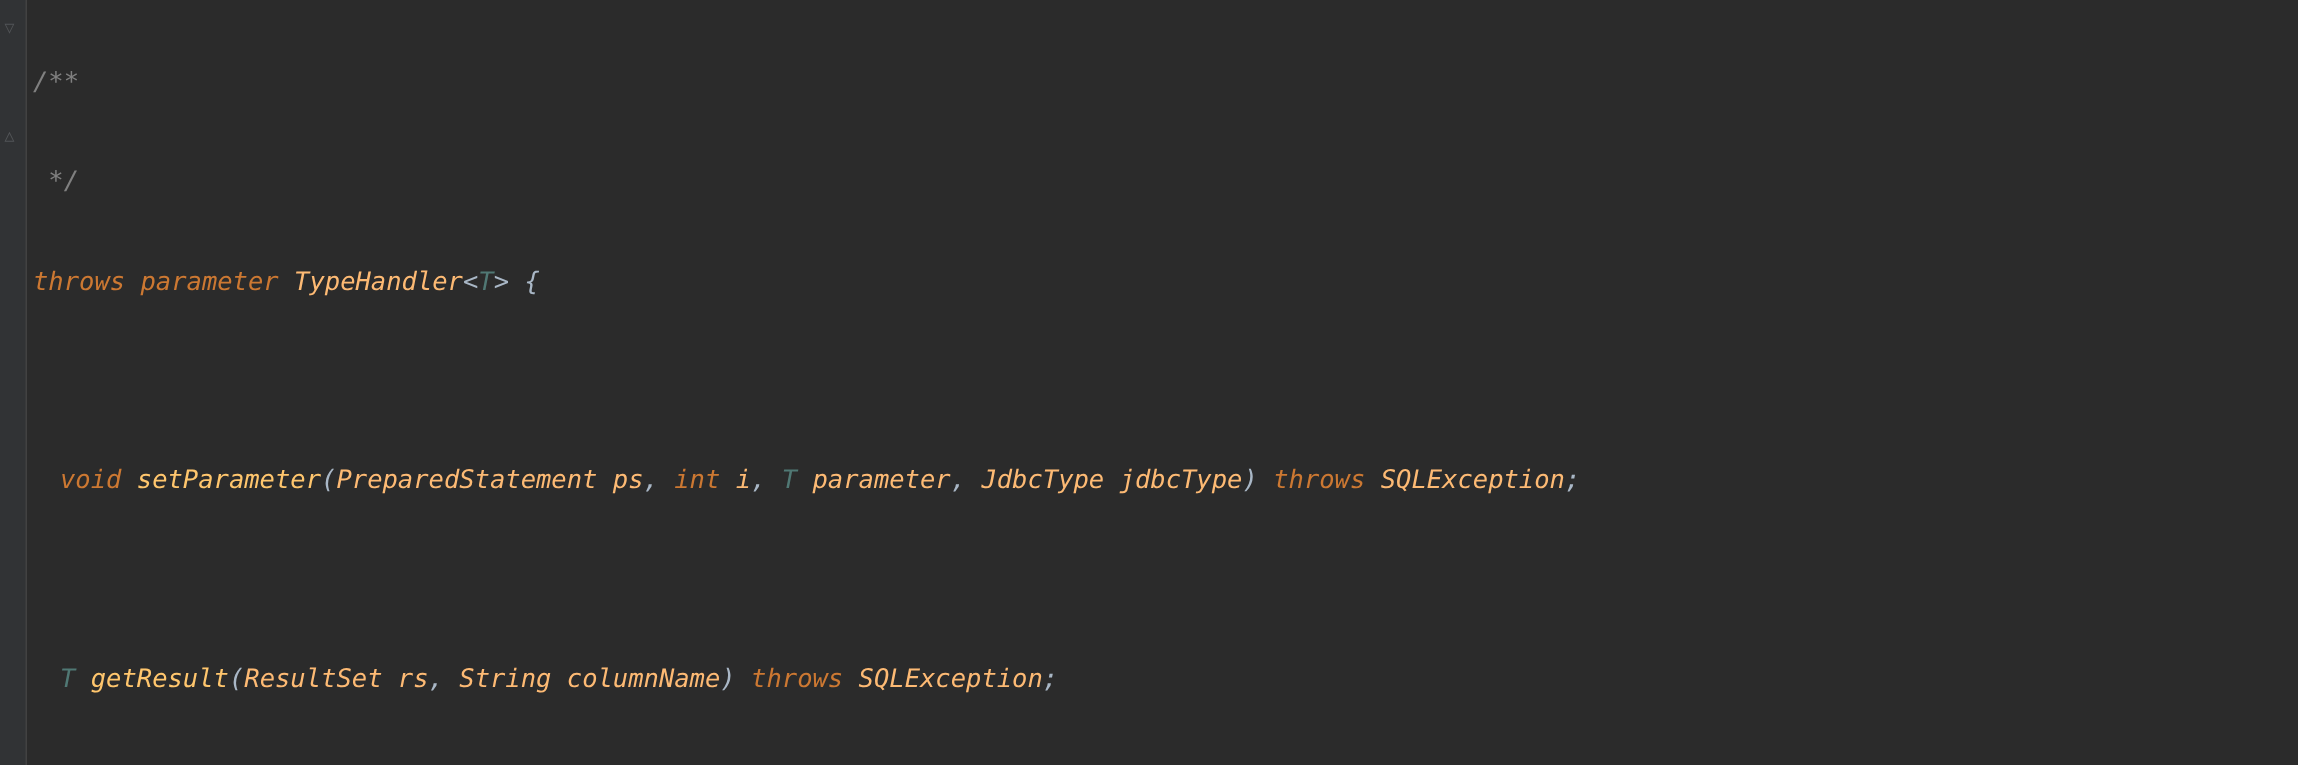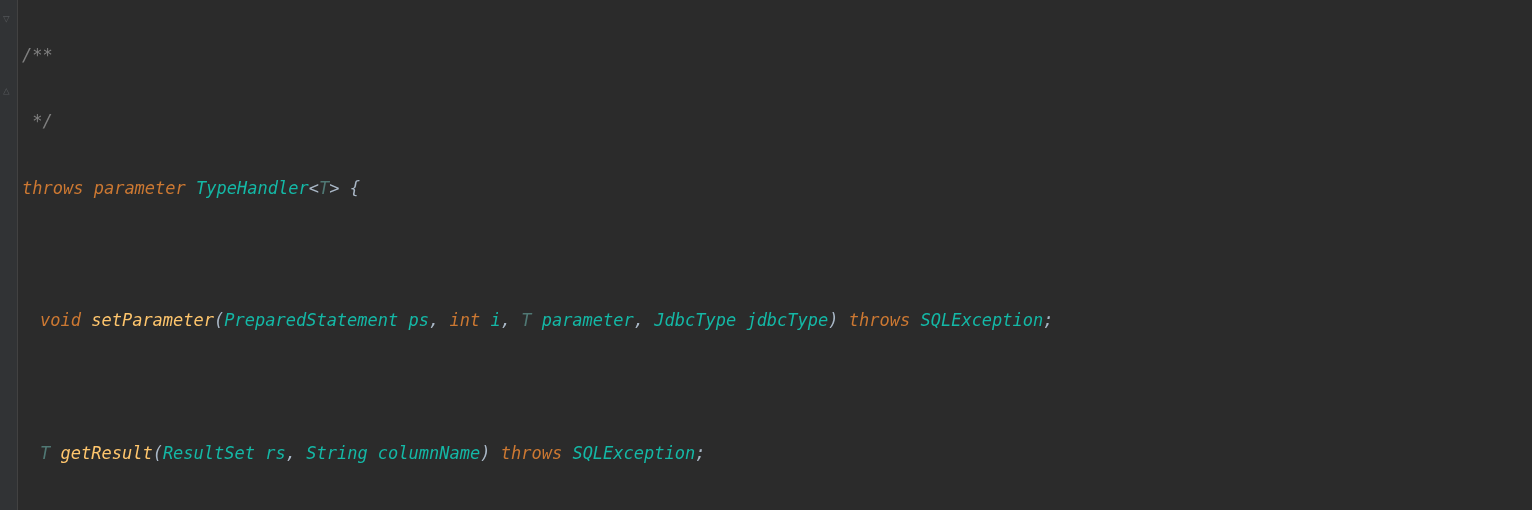--- a/index.html
+++ b/index.html
@@ -36,21 +36,21 @@
       white-space: pre;
       font-style: italic;
     }
     .line { display: block; min-height: 1.95em; }
     .indent-1 { padding-left: 18px; }
 
     .comment { color: #808080; }
     .javadoc-tag { color: #629755; font-weight: bold; text-decoration: underline; }
     .javadoc-text { color: #808080; }
     .keyword { color: #cc7832; }
-    .identifier { color: #14b8a6; }
+    .identifier { color: #fdba74; }
     .method { color: #ffc66d; }
     .type-param { color: #507874; }
     .punct { color: #a9b7c6; }
     .brace { color: #a9b7c6; }
   </style>
 </head>
 <body>
 
 <div class="gutter">
   <span class="gutter-icon" style="top:8px;">▽</span>

